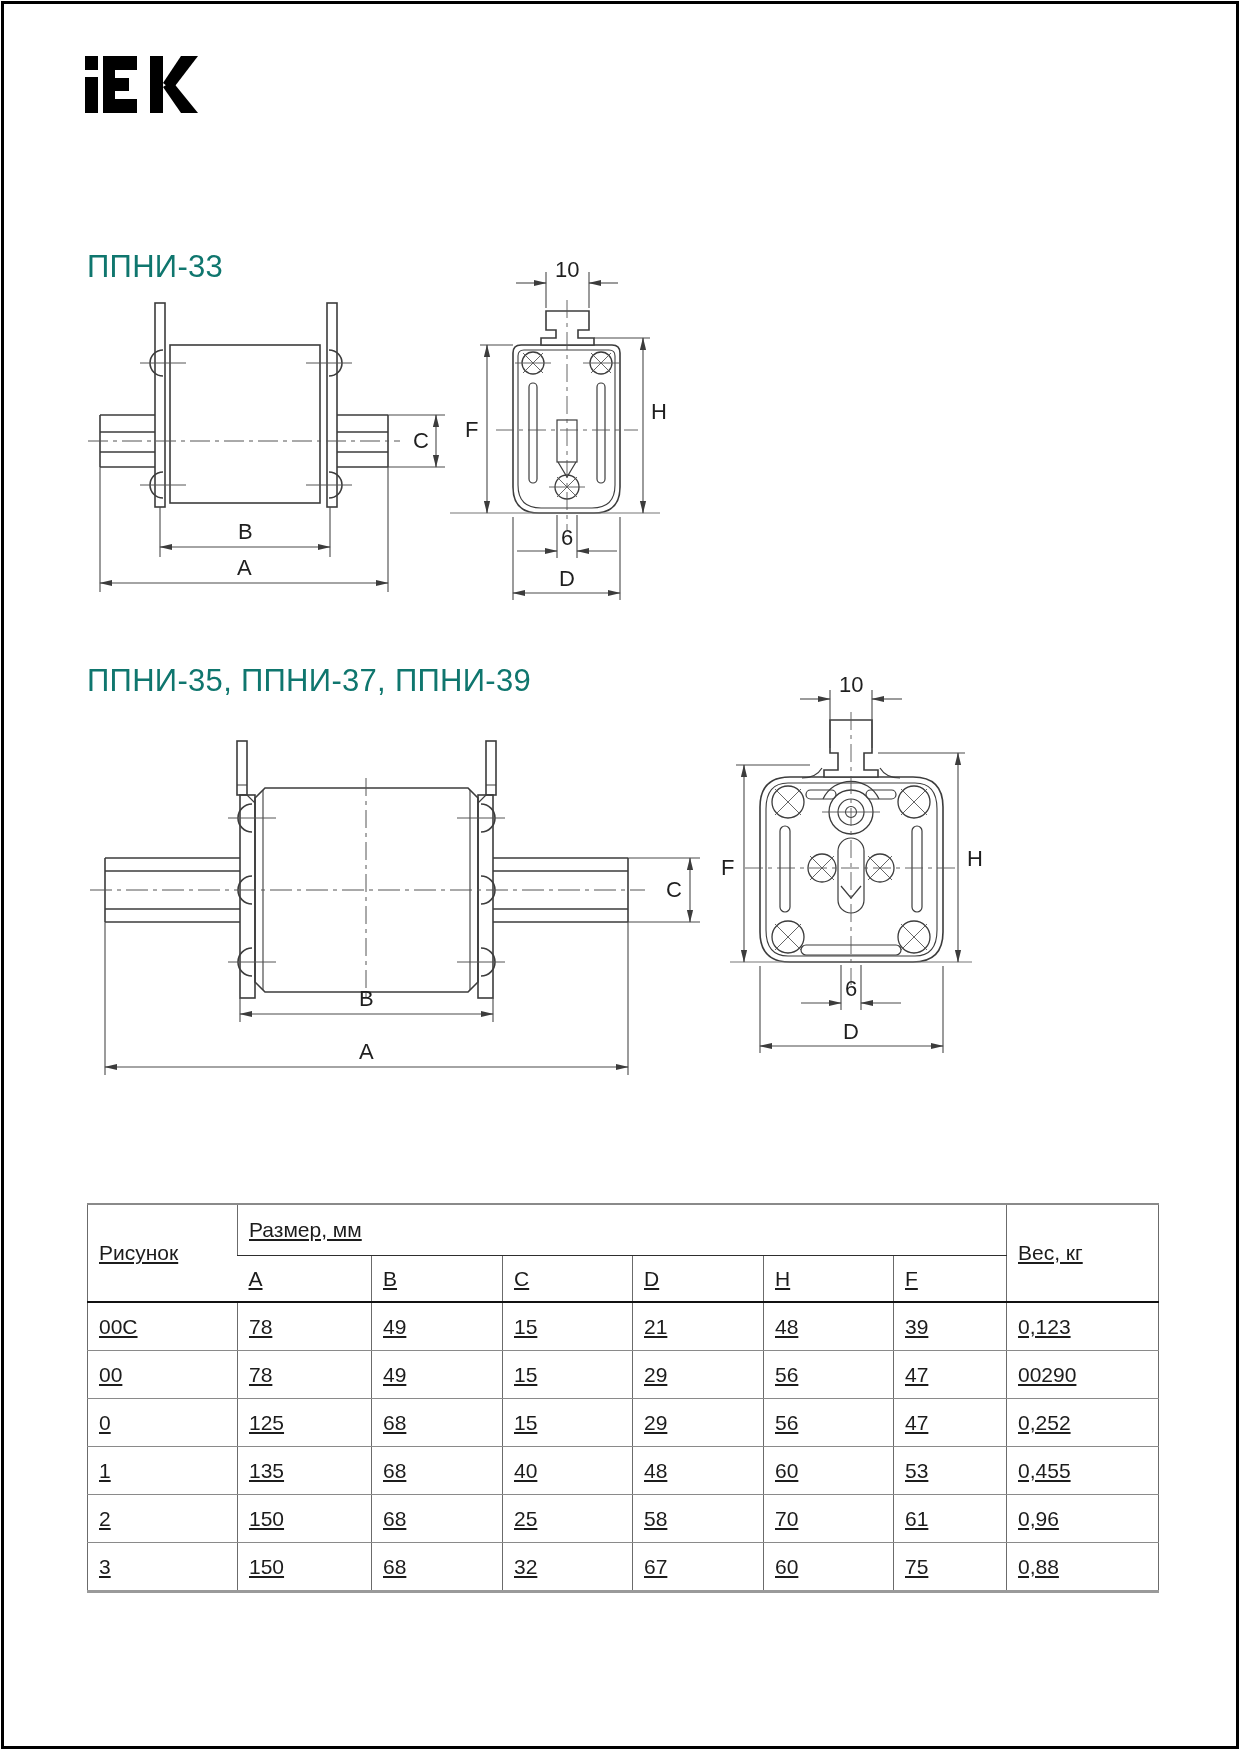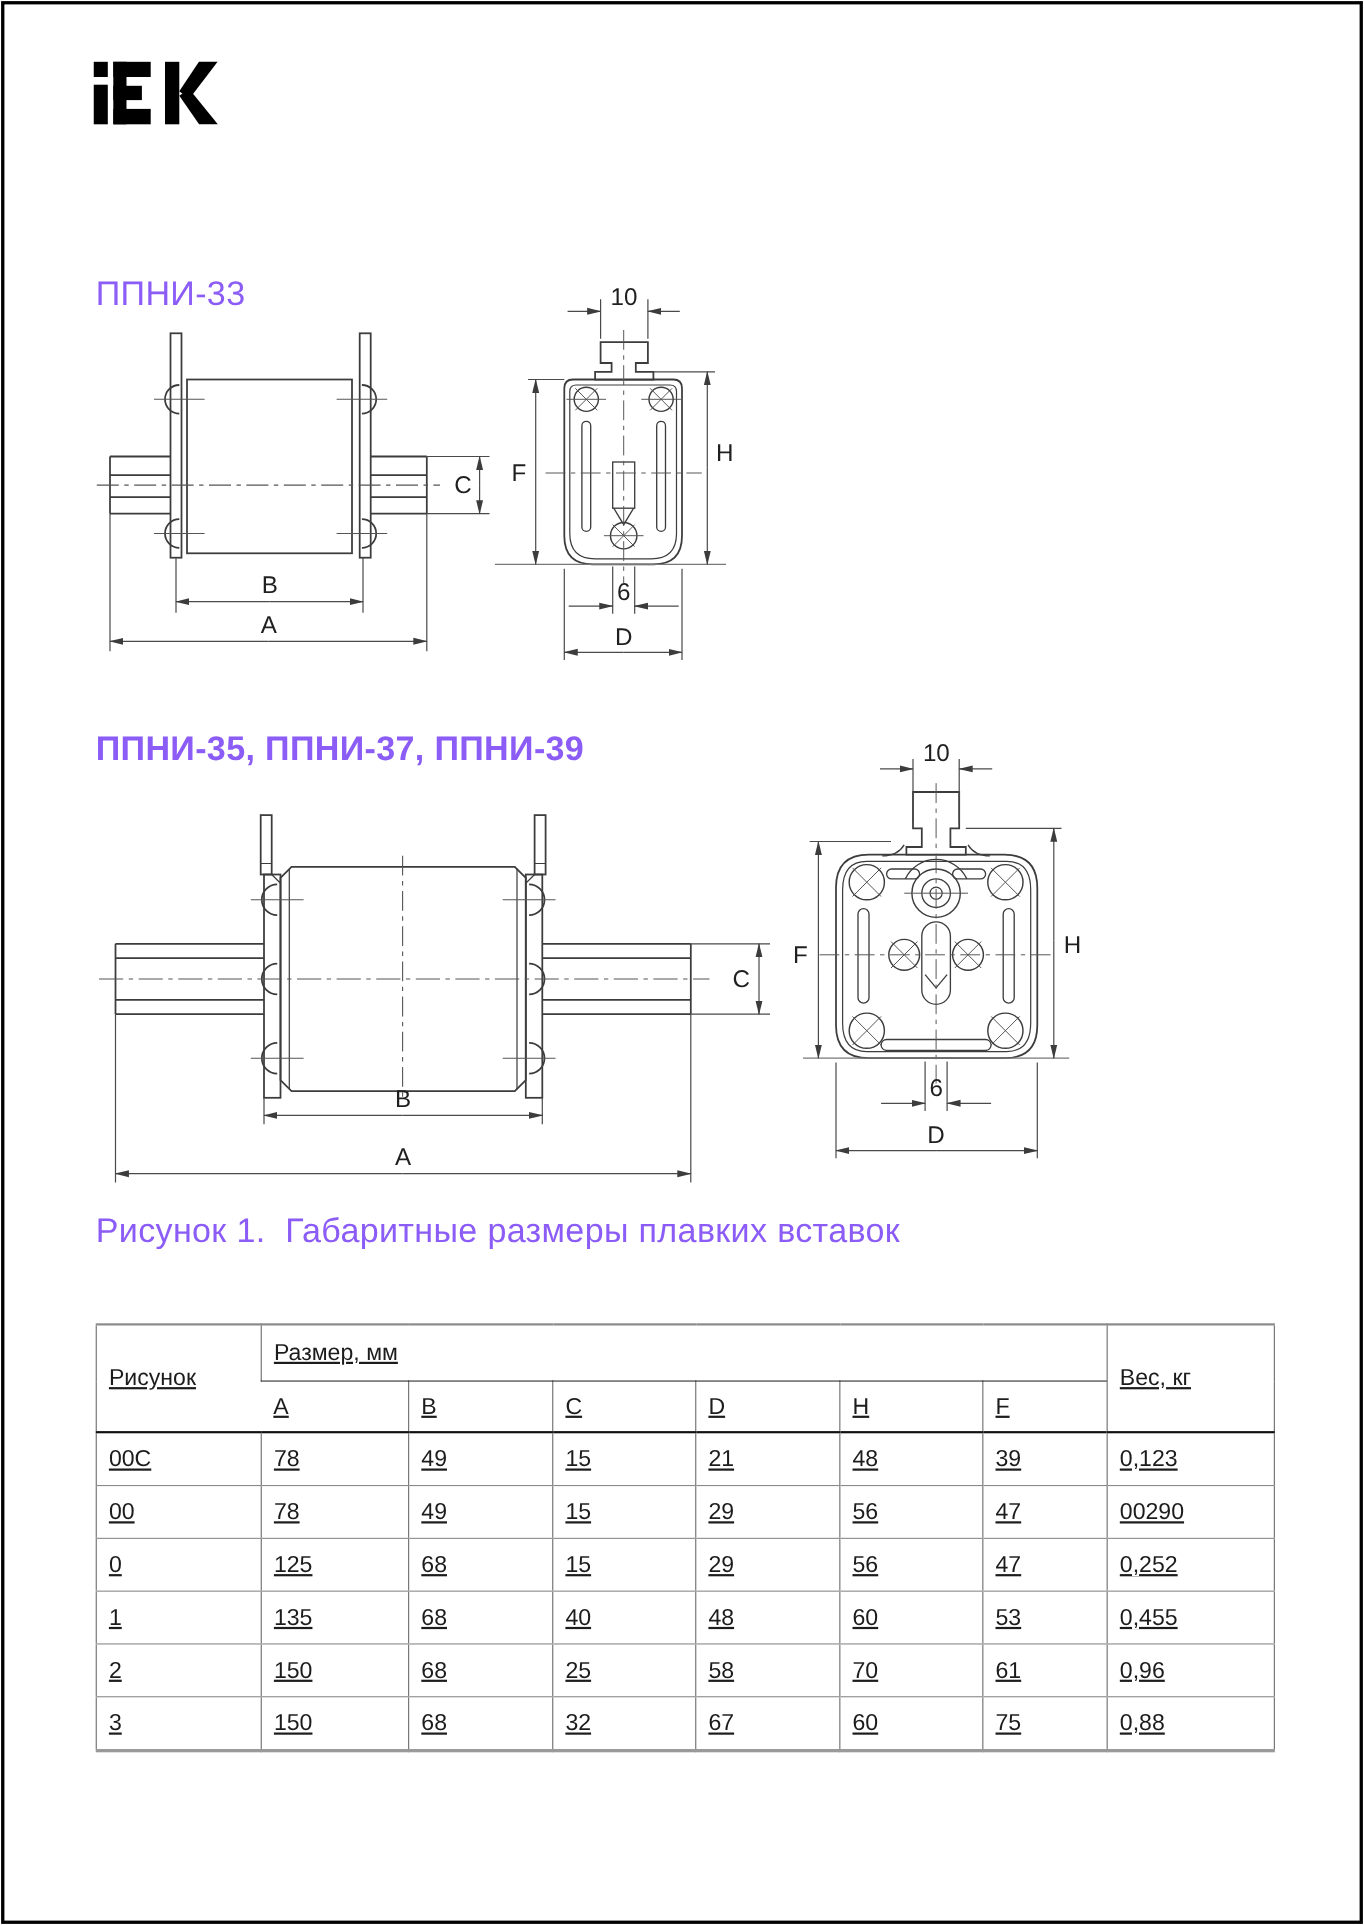--- a/index.html
+++ b/index.html
@@ -1,22 +1,22 @@
 <!DOCTYPE html>
 <html><head>
 <meta charset="utf-8">
 <style>
   html,body{margin:0;padding:0;background:#e8e8e8;}
   .page{position:relative;width:1240px;height:1750px;background:#ffffff;
         font-family:"Liberation Sans",sans-serif;color:#1a1a1a;overflow:hidden;margin:0 auto;}
   .frame{position:absolute;inset:1px;border:3px solid #000;pointer-events:none;}
   .logo{position:absolute;left:85px;top:56px;}
-  .fig-title{position:absolute;left:87px;font-size:31px;font-weight:400;color:#8b5cf6;letter-spacing:.3px;white-space:pre;}
+  .fig-title{position:absolute;left:87px;font-size:31px;font-weight:400;color:#0f766e;letter-spacing:.3px;white-space:pre;}
   .t1{top:249px;}
-  .t2{top:663px;font-weight:bold;}
+  .t2{top:663px;}
   .caption{top:1101px;}
   .drawings{position:absolute;left:0;top:0;pointer-events:none;}
   .drawings text{font-family:"Liberation Sans",sans-serif;font-size:22px;fill:#1f1f1f;}
   table.dim{position:absolute;left:87px;top:1203px;width:1071px;border-collapse:collapse;table-layout:fixed;
             border-top:2.5px solid #8a8a8a;border-bottom:3px solid #9a9a9a;
             border-left:1px solid #6b6b6b;border-right:1px solid #6b6b6b;
             font-size:21px;color:#1c1c1c;}
   table.dim th,table.dim td{font-weight:400;text-align:left;padding:0 4px 0 11px;text-decoration:underline;}
   table.dim th{border-left:1px solid #6b6b6b;}
   table.dim td{border-left:1px solid #6b6b6b;}
@@ -43,21 +43,20 @@
       <rect x="18" y="22" width="26" height="13"></rect>
       <rect x="18" y="43" width="34" height="14"></rect>
       <rect x="65" y="0" width="13" height="57"></rect>
       <polygon points="78,27 96,0 113,0 87,34"></polygon>
       <polygon points="87,25 113,57 96,57 78,31"></polygon>
     </g>
   </svg>
 
   <div class="fig-title t1">ППНИ-33</div>
   <div class="fig-title t2">ППНИ-35, ППНИ-37, ППНИ-39</div>
-  <div class="fig-title caption">Рисунок 1.  Габаритные размеры плавких вставок</div>
 
   <svg class="drawings" width="1240" height="1120" viewBox="0 0 1240 1120">
     <defs>
       <marker id="arw" viewBox="0 0 12 7" refX="11.3" refY="3.5" markerWidth="13" markerHeight="8" orient="auto" markerUnits="userSpaceOnUse">
         <path d="M0 0.6 L12 3.5 L0 6.4 Z" fill="#3c3c3c"></path>
       </marker>
     </defs>
 
     <g stroke="#3c3c3c" fill="none" stroke-width="1.6">
       <rect x="170" y="345" width="150" height="158"></rect>

